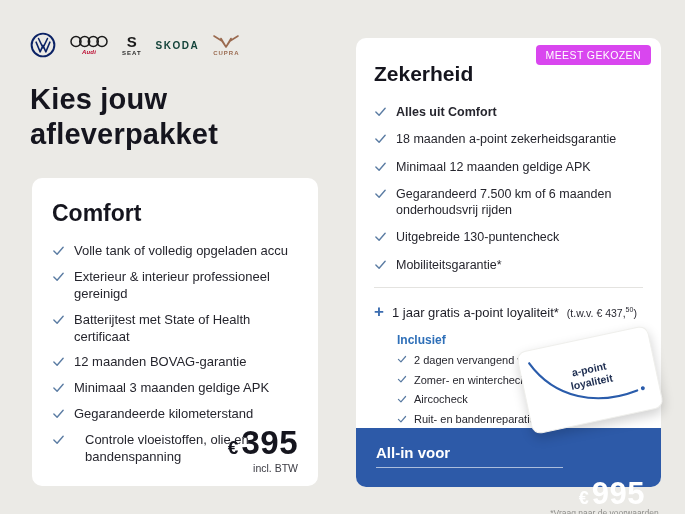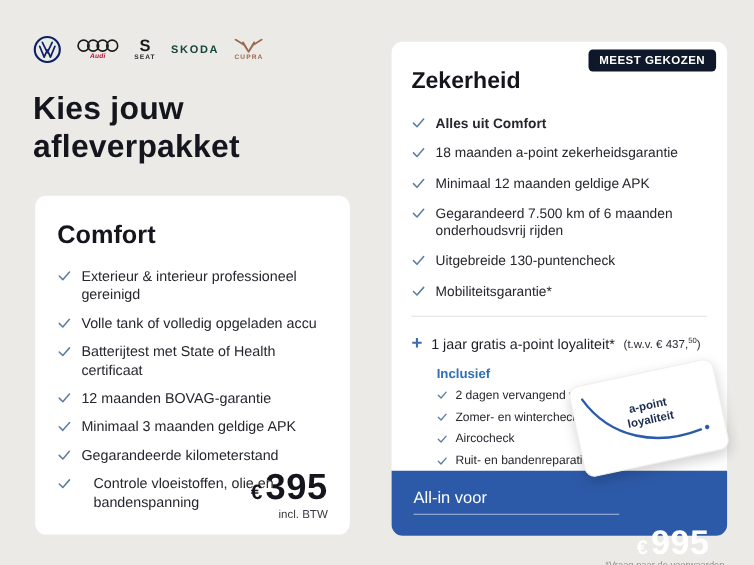--- a/index.html
+++ b/index.html
@@ -32,22 +32,22 @@
   .card-zeker .chk-row{font-size:12.5px;margin-bottom:11px;}
   .chk-row svg{flex:0 0 auto;margin-top:1px;}
   .chk-bold{font-weight:700;}
   
   .price-block{position:absolute;right:20px;bottom:12px;text-align:right;}
   .price-line{display:flex;align-items:baseline;justify-content:flex-end;gap:3px;color:#15151e;}
   .price-cur{font-size:19px;font-weight:600;}
   .price-amt{font-size:33px;font-weight:800;letter-spacing:.5px;}
   .price-note{font-size:10.5px;color:#3a3a42;margin-top:0;}
   
-  .badge{position:absolute;top:7px;right:10px;background:#0f172a;color:#fff;
-    font-size:10.5px;font-weight:700;letter-spacing:.4px;padding:4px 10px;border-radius:4px;}
+  .badge{position:absolute;top:7px;right:10px;background:#d946ef;color:#fff;
+    font-size:10.5px;font-weight:400;letter-spacing:.4px;padding:4px 10px;border-radius:4px;}
   
   .divider{border:0;border-top:1px solid #e4e3e0;margin:14px 0 15px;}
   .loy-row{display:flex;align-items:baseline;gap:8px;}
   .loy-plus{color:#3c6db0;font-size:17px;font-weight:700;line-height:1;}
   .loy-label{font-size:13px;font-weight:400;color:#1d1d26;white-space:nowrap;}
   .loy-note{font-size:10.5px;color:#2a2a33;white-space:nowrap;}
   .loy-note sup{font-size:7px;}
   .inclusief{color:#2e6fb8;font-size:12px;font-weight:700;margin:13px 0 7px 23px;}
   .mini-list{margin-left:23px;width:170px;}
   .mini-row{display:flex;gap:7px;margin-bottom:6px;font-size:11px;line-height:1.25;color:#26262e;}
@@ -55,21 +55,21 @@
   
   .loycard{position:absolute;right:4px;top:300px;width:132px;height:82px;background:#fff;
     border:1px solid #efefec;border-radius:9px;transform:rotate(-12deg);
     box-shadow:0 5px 12px rgba(0,0,0,.18);z-index:3;}
   .loycard svg{position:absolute;left:0;top:0;}
   .loycard-text{position:absolute;left:46px;top:24px;font-size:10.5px;font-weight:700;
     color:#1d2d50;line-height:1.25;text-align:center;}
   
   .zfooter{position:absolute;left:0;right:0;bottom:0;height:59px;background:#2d5aa8;
     border-radius:0 0 10px 10px;color:#fff;z-index:2;}
-  .zfooter-label{position:absolute;left:20px;top:16px;font-size:15px;font-weight:400;}
+  .zfooter-label{position:absolute;left:20px;top:16px;font-size:15px;font-weight:700;}
   .zfooter-line{position:absolute;left:20px;right:98px;bottom:19px;border-top:1px solid rgba(255,255,255,.6);}
   .zfooter-price{position:absolute;right:16px;top:5px;text-align:right;}
   .zfooter-price .price-line{color:#fff;}
   .zfooter-price .price-cur{font-size:18px;}
   .zfooter-price .price-amt{font-size:31px;margin-top:43px;}
   .zfooter-price .price-note{color:rgba(255,255,255,.92);font-size:10.5px;}
   
   .footnote{position:absolute;right:24px;top:508px;font-size:8.5px;color:#8d8d8a;}
 </style>
 </head>
@@ -108,27 +108,27 @@
 
 <div class="heading">Kies jouw afleverpakket</div>
 
 <div class="card card-comfort">
   <div class="card-title">Comfort</div>
 
   <div class="chk-row">
     <svg width="13" height="13" viewBox="0 0 14 14">
         <polyline points="2,7.5 5.5,11 12,3.5" fill="none" stroke="#5b7ca3" stroke-width="1.5" stroke-linecap="round" stroke-linejoin="round"></polyline>
       </svg>
+    <span>Volle tank of volledig opgeladen accu</span>
+  </div>
+  <div class="chk-row">
+    <svg width="13" height="13" viewBox="0 0 14 14">
+        <polyline points="2,7.5 5.5,11 12,3.5" fill="none" stroke="#5b7ca3" stroke-width="1.5" stroke-linecap="round" stroke-linejoin="round"></polyline>
+      </svg>
     <span>Exterieur &amp; interieur professioneel gereinigd</span>
-  </div>
-  <div class="chk-row">
-    <svg width="13" height="13" viewBox="0 0 14 14">
-        <polyline points="2,7.5 5.5,11 12,3.5" fill="none" stroke="#5b7ca3" stroke-width="1.5" stroke-linecap="round" stroke-linejoin="round"></polyline>
-      </svg>
-    <span>Volle tank of volledig opgeladen accu</span>
   </div>
   <div class="chk-row">
     <svg width="13" height="13" viewBox="0 0 14 14">
         <polyline points="2,7.5 5.5,11 12,3.5" fill="none" stroke="#5b7ca3" stroke-width="1.5" stroke-linecap="round" stroke-linejoin="round"></polyline>
       </svg>
     <span>Batterijtest met State of Health certificaat</span>
   </div>
   <div class="chk-row">
     <svg width="13" height="13" viewBox="0 0 14 14">
         <polyline points="2,7.5 5.5,11 12,3.5" fill="none" stroke="#5b7ca3" stroke-width="1.5" stroke-linecap="round" stroke-linejoin="round"></polyline>

